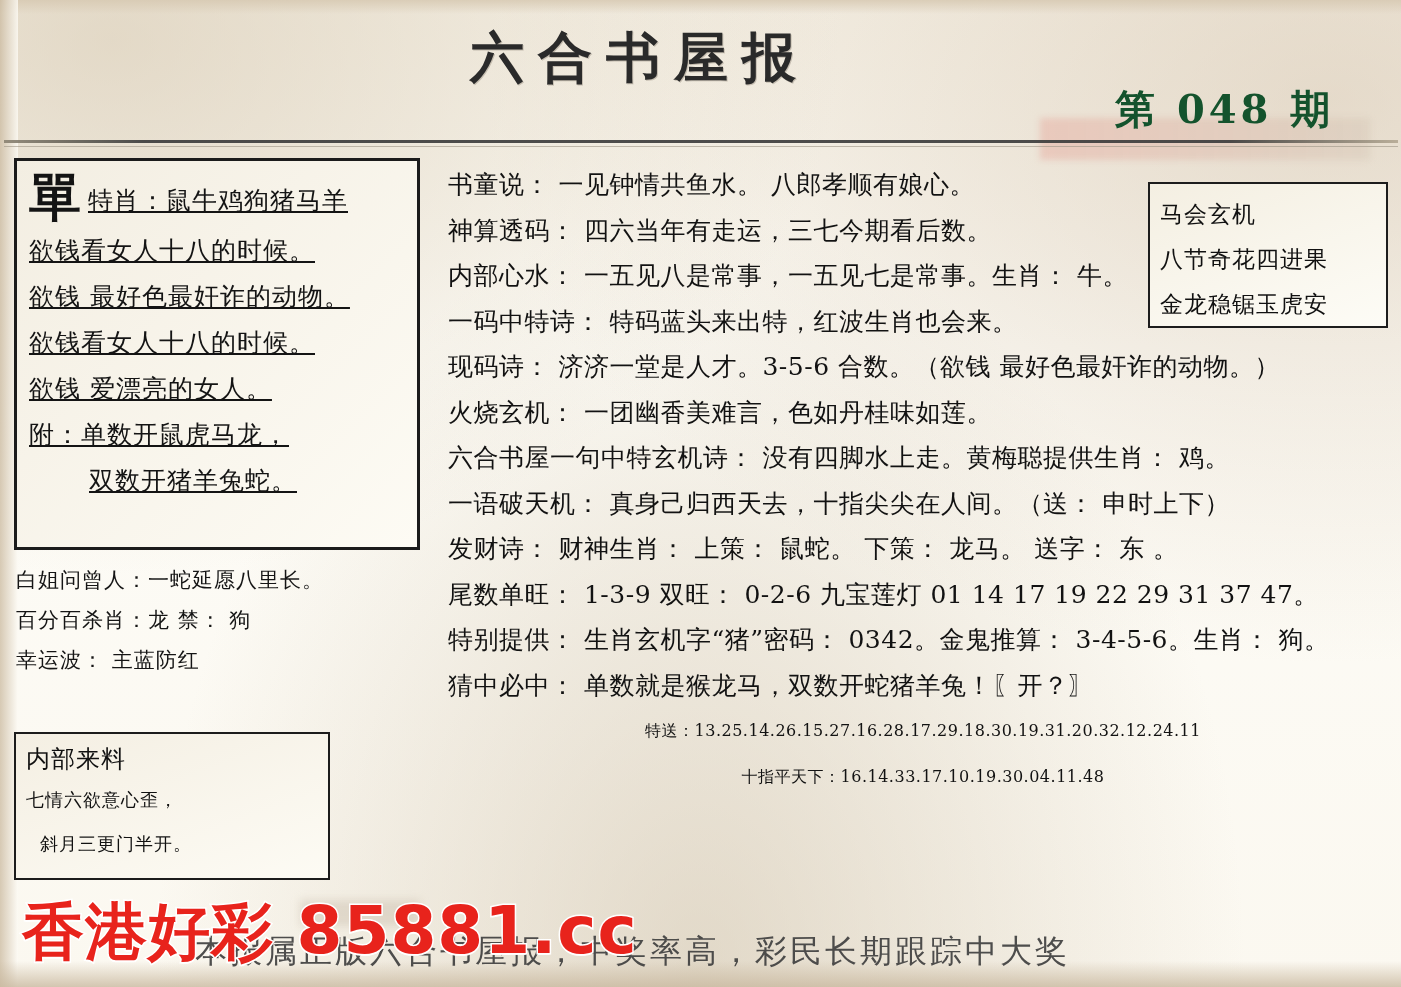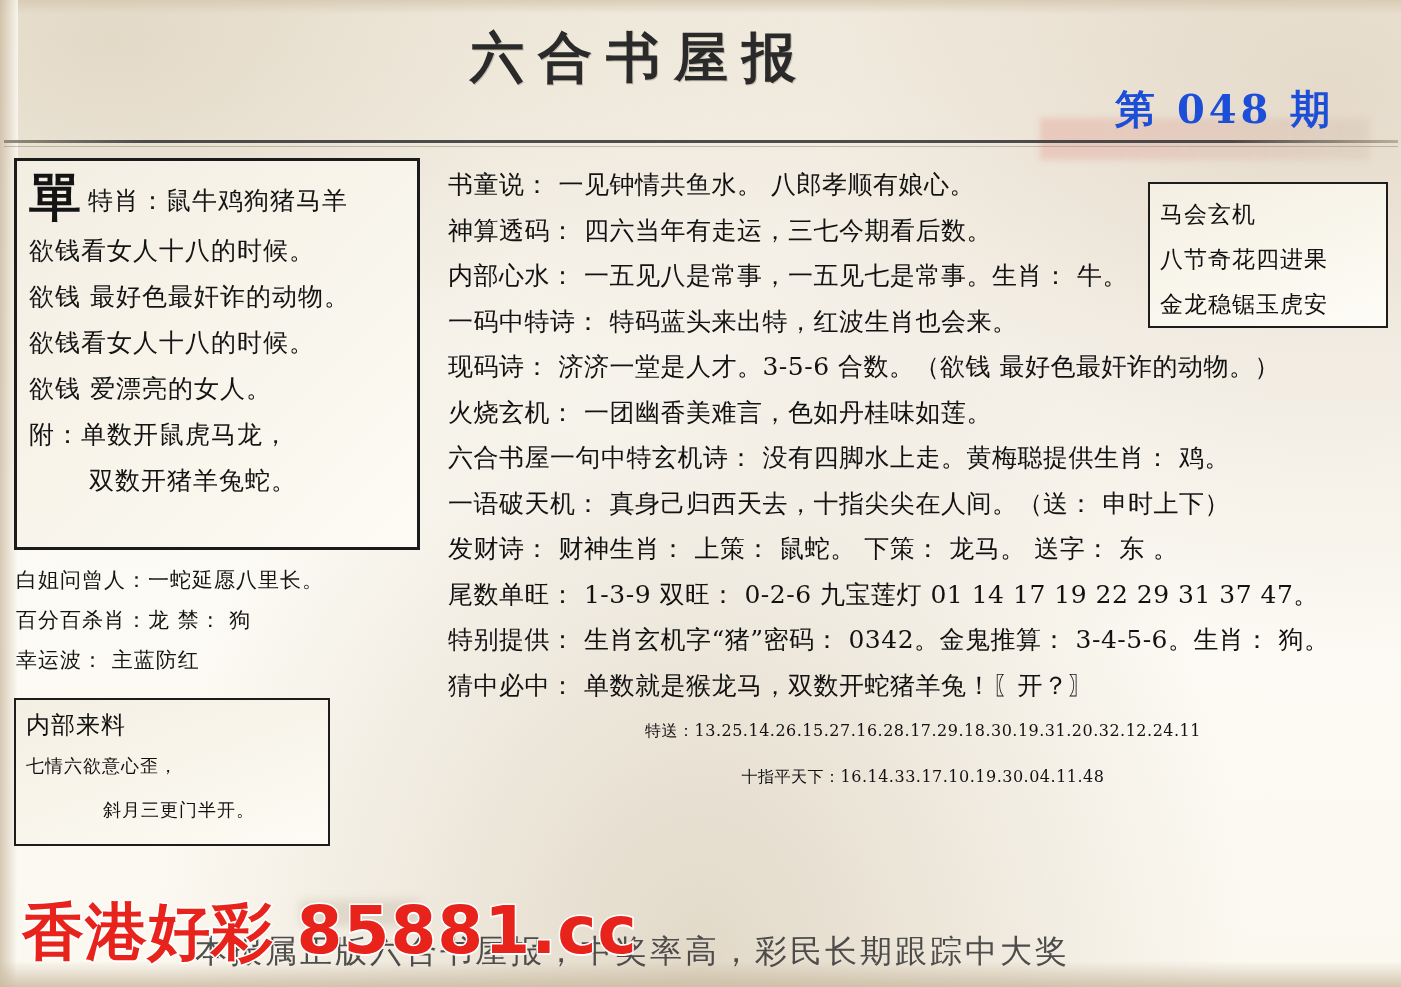--- a/index.html
+++ b/index.html
@@ -34,21 +34,21 @@
     letter-spacing:14px;
     color:#2a2a2a;
     text-shadow:1px 1px 0 rgba(120,110,95,.35);
   }
   .issue{
     position:absolute;left:1115px;top:82px;
     font-family:"DejaVu Serif", serif;
     font-weight:bold;
     font-size:40px;
     letter-spacing:4px;
-    color:#1d4ed8;
+    color:#14532d;
   }
   .rule{
     position:absolute;left:4px;top:140px;width:1394px;height:3px;
     background:linear-gradient(90deg,#8b8372,#3a3a3a 10%,#3a3a3a 88%,#b4a893);
     opacity:.9;
   }
   .rule2{
     position:absolute;left:4px;top:146px;width:1394px;height:1px;background:#9d9486;opacity:.6;
   }
 
@@ -69,49 +69,50 @@
     vertical-align:-6px;
     margin-right:6px;
   }
   .lb-line{
     font-family:"DejaVu Serif", serif;
     font-size:25px;
     line-height:46px;
     letter-spacing:1px;
     color:#141414;
     white-space:nowrap;
+    text-decoration:underline;
   }
   .lb-line.first{line-height:54px;font-size:25px;}
   .lb-indent{padding-left:60px;}
 
   .left-sub{
     position:absolute;left:16px;top:560px;width:410px;
   }
   .ls-line{
     font-family:"DejaVu Serif", serif;
     font-size:21px;
     line-height:40px;
     letter-spacing:1px;
     color:#151515;
     white-space:nowrap;
   }
   .inner-box{
-    position:absolute;left:14px;top:698px;width:316px;height:148px;
+    position:absolute;left:14px;top:732px;width:316px;height:148px;
     border:2px solid #1c1c1c;
     box-sizing:border-box;
     padding:6px 10px 0 10px;
     background:linear-gradient(160deg,#f4efe3,#fdfbf4);
   }
   .ib-title{
     font-family:"DejaVu Serif", serif;font-size:24px;line-height:38px;letter-spacing:1px;
   }
   .ib-line{
     font-family:"DejaVu Serif", serif;font-size:18px;line-height:44px;letter-spacing:1px;white-space:nowrap;
   }
-  .ib-line.ind{padding-left:14px;text-align:center;}
+  .ib-line.ind{padding-left:14px;}
 
   
   .right-box{
     position:absolute;left:1148px;top:182px;width:240px;height:146px;
     border:2px solid #1d1d1d;box-sizing:border-box;
     padding:8px 10px;
     background:linear-gradient(160deg,#f4efe2,#fdfcf6);
   }
   .rb-line{
     font-family:"DejaVu Serif", serif;font-size:23px;line-height:45px;letter-spacing:1px;white-space:nowrap;

